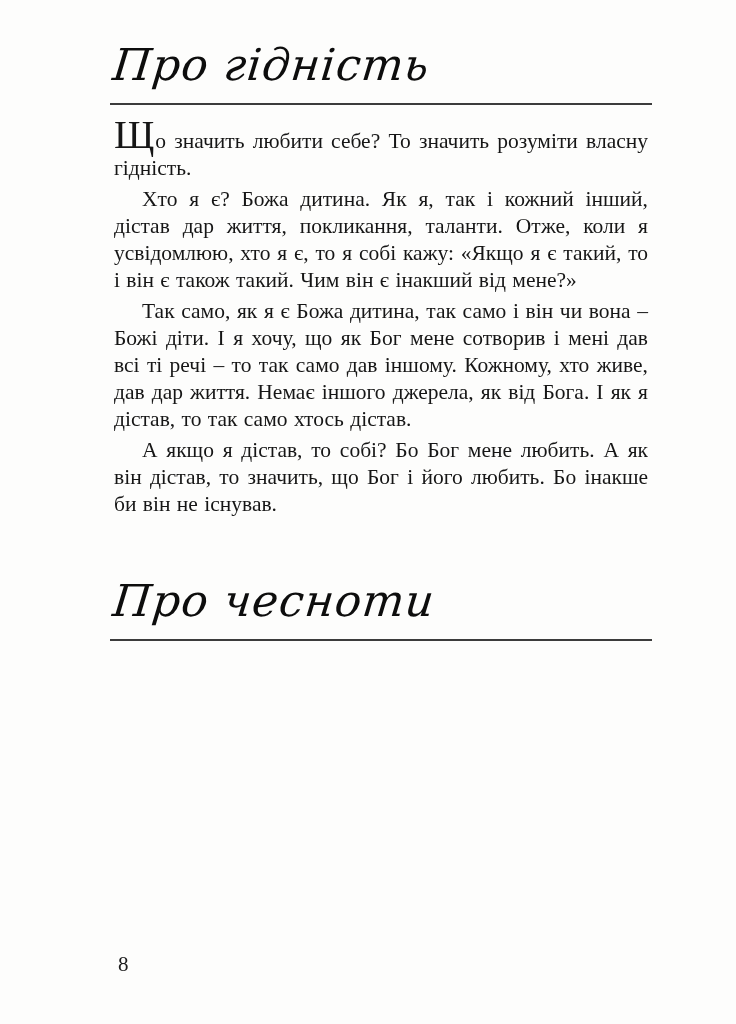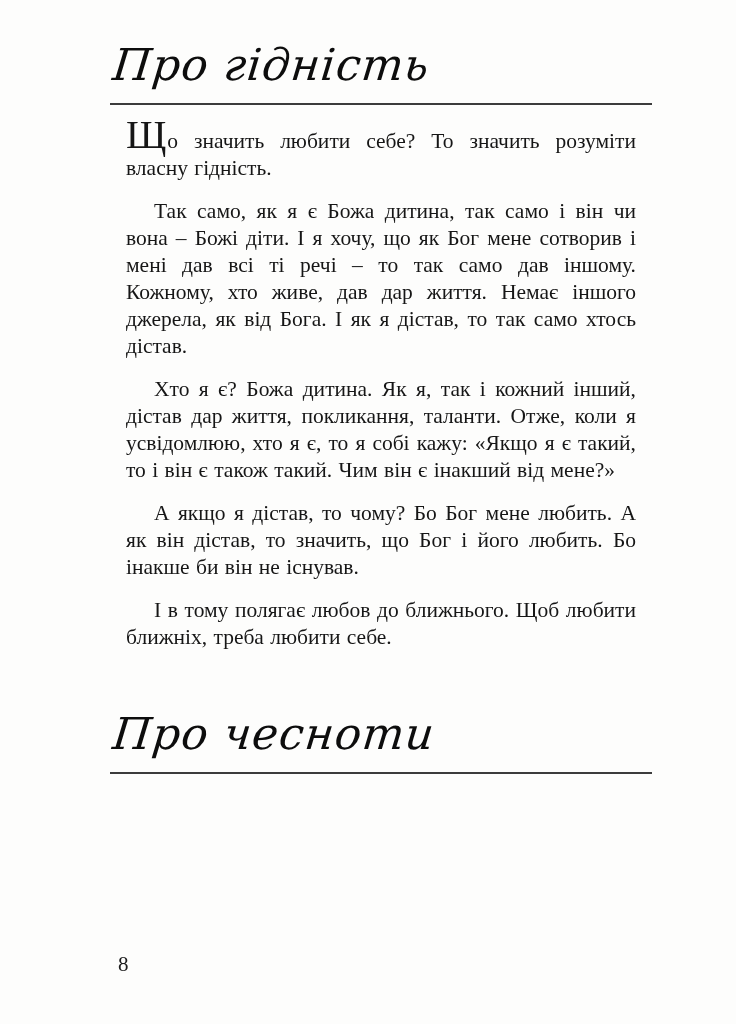--- a/index.html
+++ b/index.html
@@ -30,21 +30,21 @@
     transform: skewX(-6deg);
     transform-origin: left bottom;
   }
   .heading-rule {
     border: none;
     border-top: 2px solid #3c3c3c;
     margin: 0 0 16px 0;
     width: 100%;
   }
   .body-text p {
-    margin: 16px;
+    margin: 4px;
     font-size: 21.5px;
     line-height: 27px;
     text-align: justify;
     text-indent: 28px;
     word-spacing: 1px;
   }
   .body-text p.lead {
     text-indent: 0;
   }
   .lead .initial {
@@ -66,24 +66,23 @@
 </head>
 <body>
 
 <div class="page">
 
   <div class="section">
     <h1 class="section-heading">Про гідність</h1>
     <hr class="heading-rule">
     <div class="body-text">
       <p class="lead"><span class="initial">Щ</span><span>о значить любити себе? То значить розуміти власну гідність.</span></p>
+      <p>Хто я є? Божа дитина. Як я, так і кожний інший, дістав дар життя, покликання, таланти. Отже, коли я усвідомлюю, хто я є, то я собі кажу: «Якщо я є такий, то і він є також такий. Чим він є інакший від мене?»</p>
       <p>Так само, як я є Божа дитина, так само і він чи вона – Божі діти. І я хочу, що як Бог мене сотворив і мені дав всі ті речі – то так само дав іншому. Кожному, хто живе, дав дар життя. Немає іншого джерела, як від Бога. І як я дістав, то так само хтось дістав.</p>
-      <p>Хто я є? Божа дитина. Як я, так і кожний інший, дістав дар життя, покликання, таланти. Отже, коли я усвідомлюю, хто я є, то я собі кажу: «Якщо я є такий, то і він є також такий. Чим він є інакший від мене?»</p>
-      <p>А якщо я дістав, то чому? Бо Бог мене любить. А як він дістав, то значить, що Бог і його любить. Бо інакше би він не існував.</p>
-      <p>І в тому полягає любов до ближнього. Щоб любити ближніх, треба любити себе.</p>
+      <p>А якщо я дістав, то собі? Бо Бог мене любить. А як він дістав, то значить, що Бог і його любить. Бо інакше би він не існував.</p>
     </div>
   </div>
 
   <div class="section">
     <h1 class="section-heading">Про чесноти</h1>
     <hr class="heading-rule">
   </div>
 
   <div class="page-number">8</div>
 

